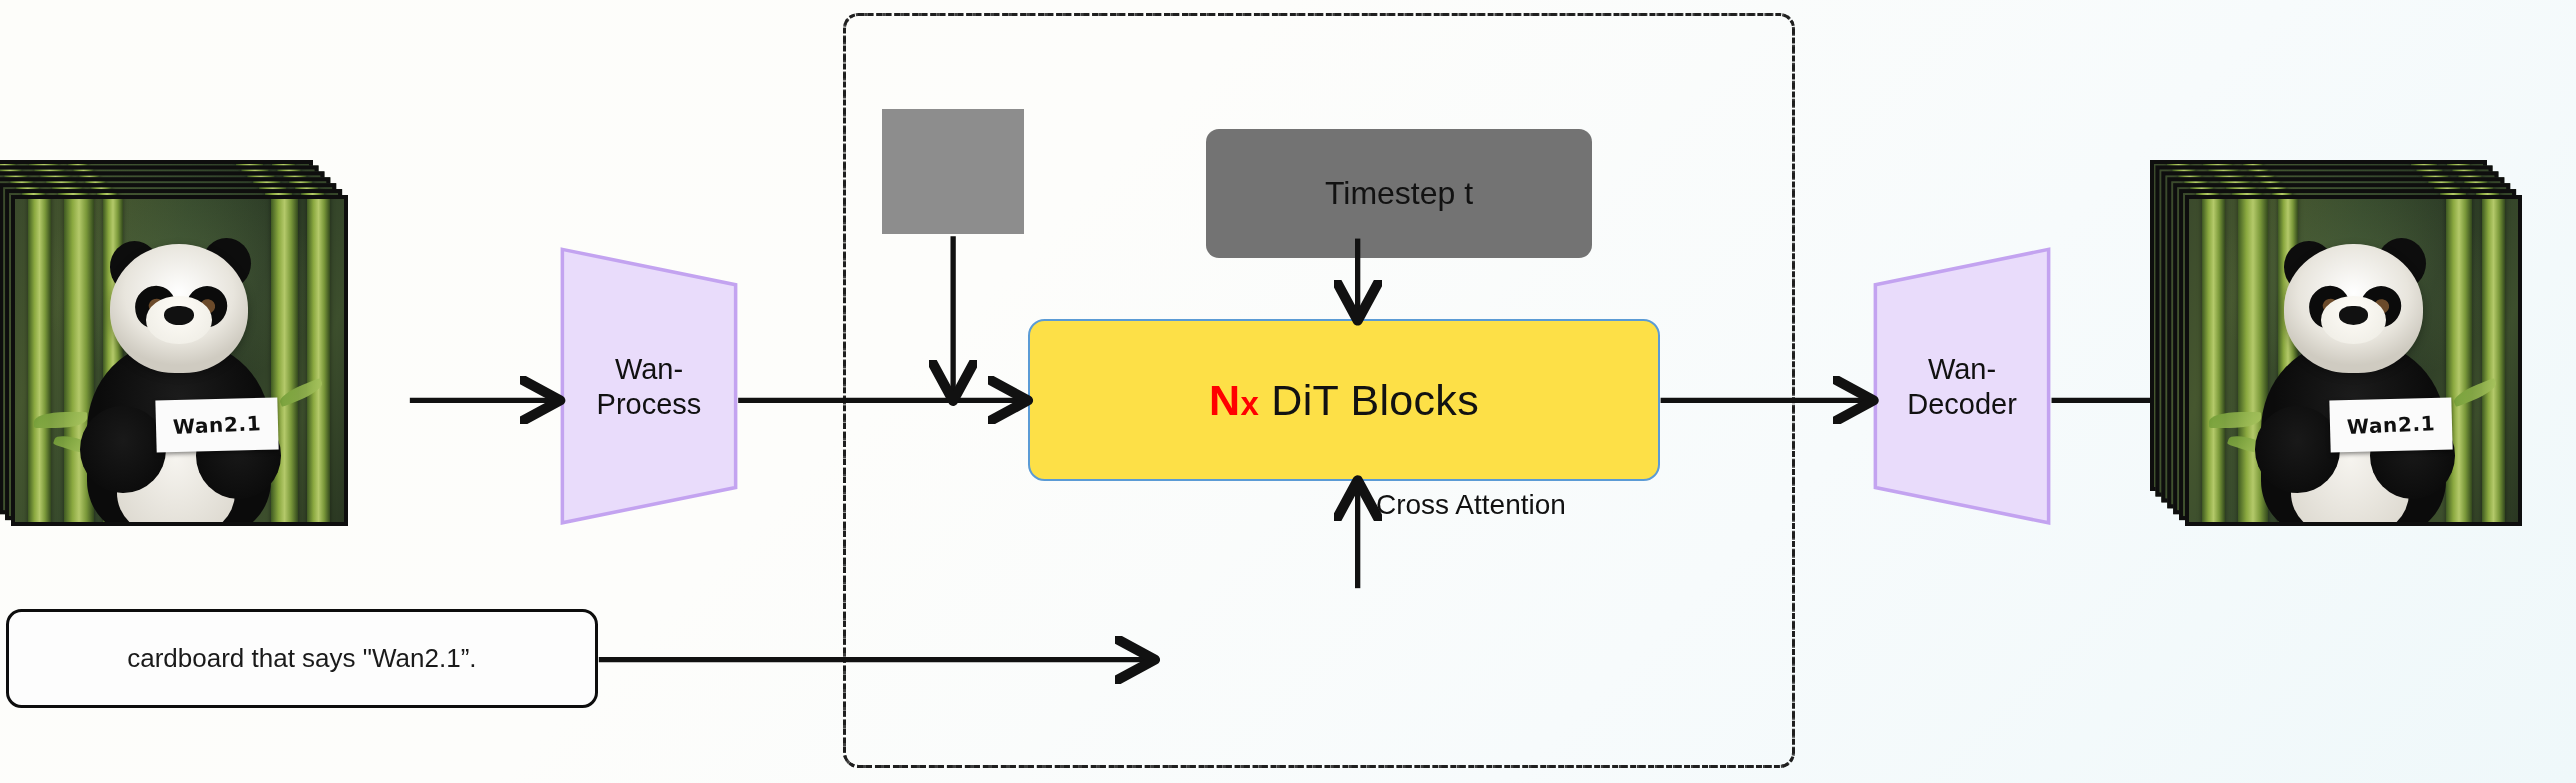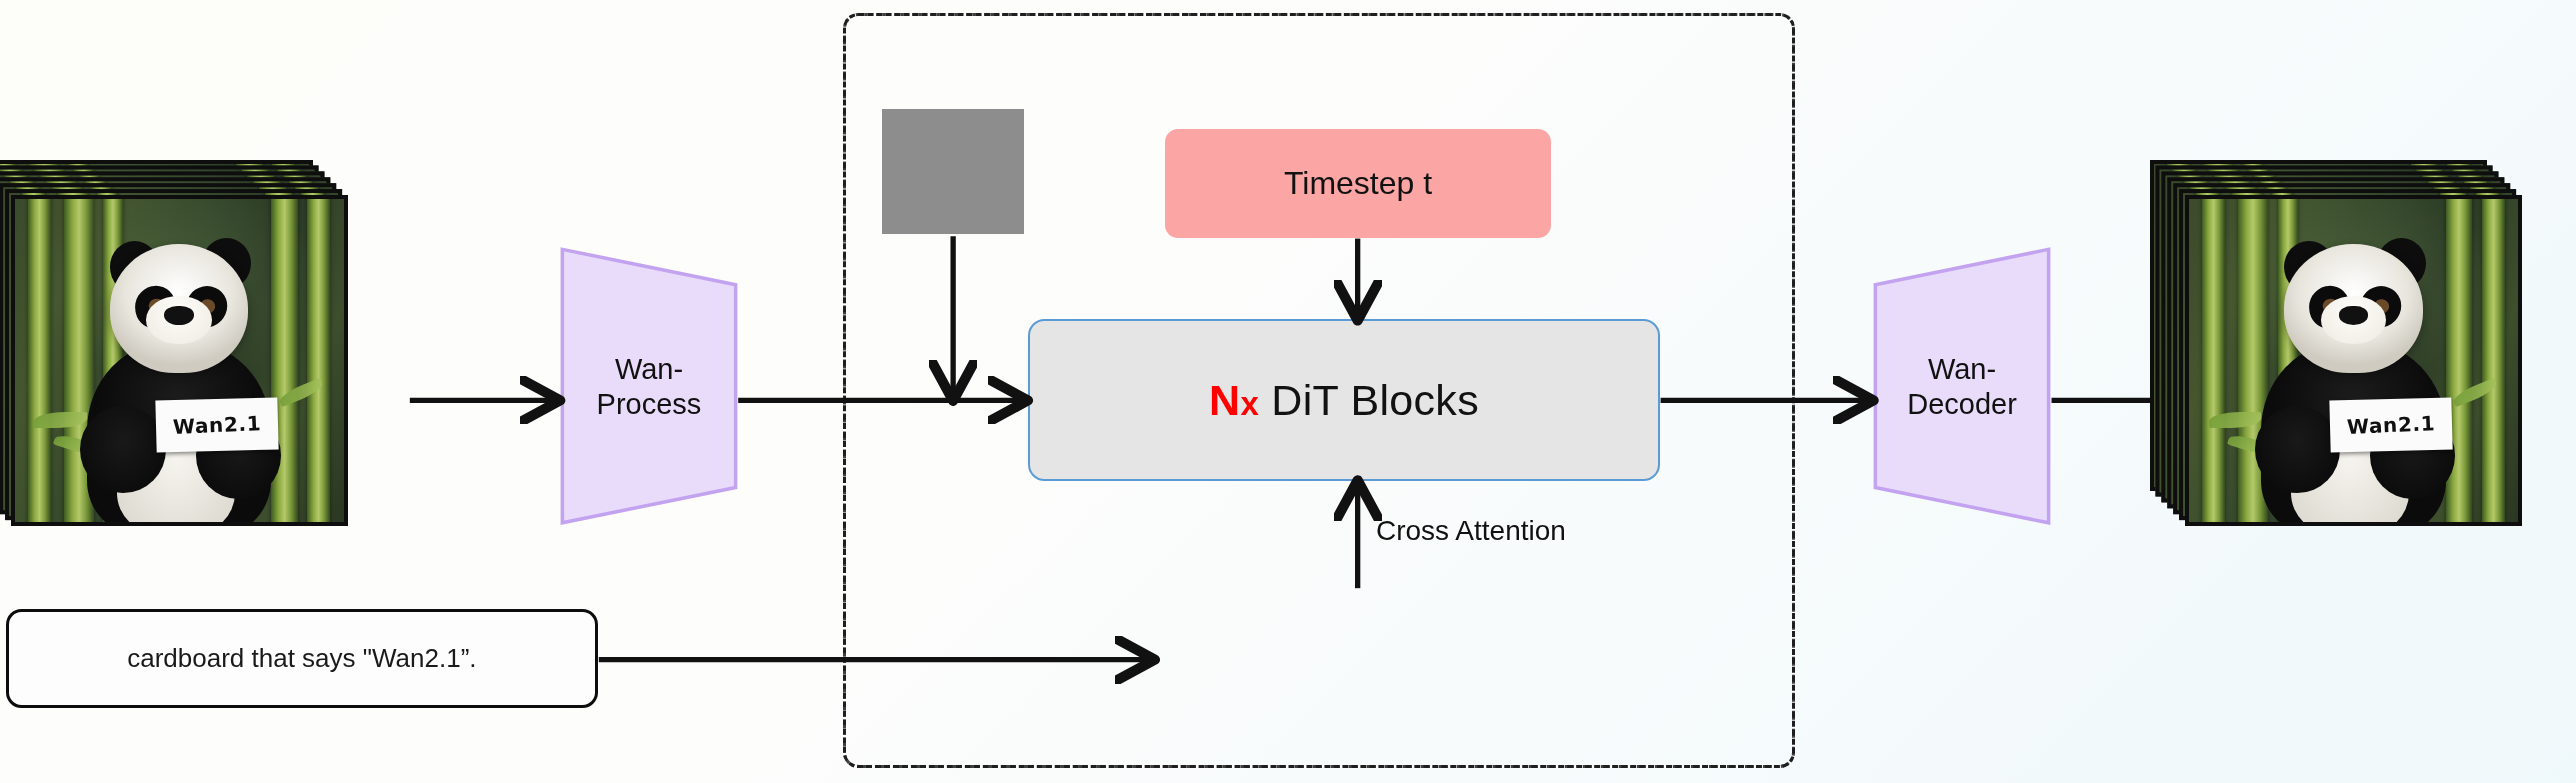--- a/index.html
+++ b/index.html
@@ -76,26 +76,26 @@
   .trap{position:absolute;width:178px;height:279px;}
   .trap svg{position:absolute;inset:0;}
   .trap .lbl{position:absolute;inset:0;display:flex;flex-direction:column;
     align-items:center;justify-content:center;font-size:29px;color:#111;line-height:1.18;
     text-align:center;}
 
   
   .box{position:absolute;display:flex;align-items:center;justify-content:center;
     box-sizing:border-box;}
   #dit-box{left:1028px;top:319px;width:632px;height:162px;
-    background:#e5e5e5;border:2.4px solid #5b9bd5;border-radius:16.5px;}
+    background:#fde047;border:2.4px solid #5b9bd5;border-radius:16.5px;}
   #dit-text{font-size:43px;color:#121212;white-space:nowrap;letter-spacing:0.3px;}
   #dit-text .n{color:#ff0000;font-weight:bold;}
   #dit-text .x{color:#ff0000;font-size:33px;font-weight:bold;}
-  #timestep-box{left:1165px;top:129px;width:386px;height:109px;
-    background:#fca5a5;border-radius:13px;font-size:32px;color:#121212;}
+  #timestep-box{left:1206px;top:129px;width:386px;height:129px;
+    background:#737373;border-radius:13px;font-size:32px;color:#121212;}
   #umt5-box{left:1155px;top:591px;width:407px;height:112px;
     background:#e4f0da;border:2.4px solid #a9d18e;border-radius:15.4px;
     font-size:32px;color:#121212;}
   #prompt-box{left:5.9px;top:609px;width:592px;height:99px;
     background:#fdfdfd;border:3.5px solid #0d0d0d;border-radius:15.4px;
     flex-direction:column;font-size:26px;color:#1a1a1a;line-height:1.34;text-align:center;}
 
   
   #noise-patch{position:absolute;left:882px;top:109px;width:142px;height:125px;
     background-color:#8d8d8d;
@@ -541,16 +541,16 @@
 
     <line x1="2299" y1="996" x2="2299" y2="824" stroke="#111" stroke-width="9" marker-end="url(#ah)"></line>
 
     <line x1="1014" y1="1117" x2="1945" y2="1117" stroke="#111" stroke-width="9" marker-end="url(#ah)"></line>
 
     <line x1="2812" y1="678" x2="3162" y2="678" stroke="#111" stroke-width="9" marker-end="url(#ah)"></line>
 
     <line x1="3474" y1="678" x2="3700" y2="678" stroke="#111" stroke-width="9" marker-end="url(#ah)"></line>
   </svg>
 
-  <div class="arrow-label" style="left:1376px;top:515px;">Cross Attention</div>
+  <div class="arrow-label" style="left:1376px;top:489px;">Cross Attention</div>
 
 </div>
 
 
 </body></html>

